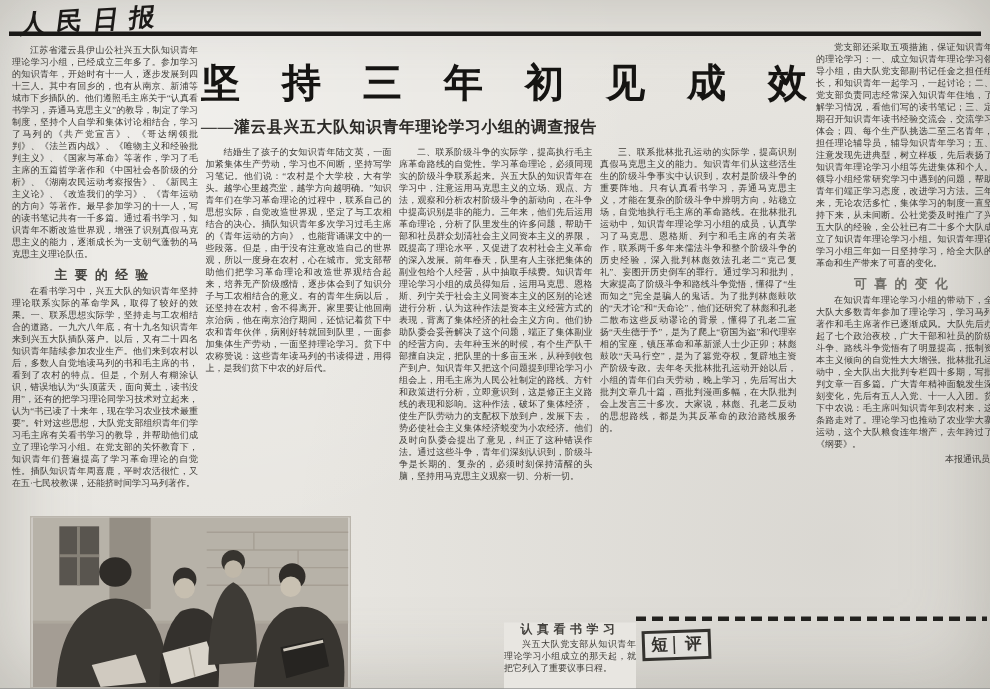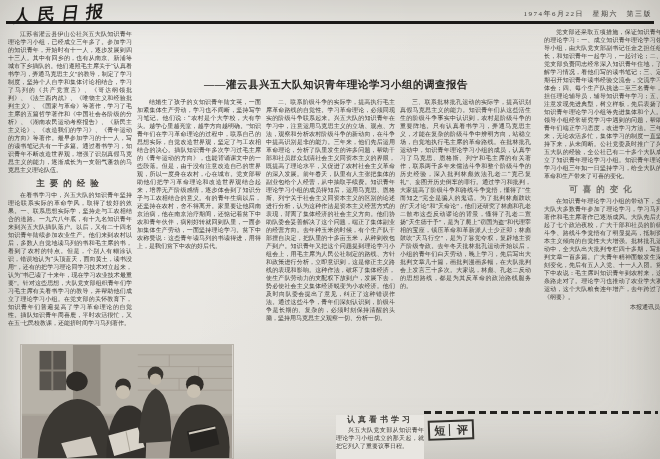--- a/index.html
+++ b/index.html
@@ -15,21 +15,21 @@
   }
   .abs { position:absolute; }
   
   .logo { left:14px; top:2px; font-size:17px; font-weight:bold; letter-spacing:7px;
           transform:skewX(-10deg) rotate(-3deg); color:#1c1a18; }
   .dateline { right:8px; top:9px; font-size:7px; letter-spacing:1.5px; color:#3c3a36; }
   .mainrule { left:6px; top:21px; width:648px; height:3px; background:#1a1917; }
   
   .headline { left:134px; top:41px; width:404px; font-size:26px; font-weight:bold;
               color:#151412; text-align:justify; text-align-last:justify; line-height:30px; }
-  .subtitle { left:134px; top:78px; width:404px; text-align:center; font-size:10.5px;
+  .subtitle { left:134px; top:78px; width:404px; font-size:10.5px;
               font-weight:bold; color:#2b2926; letter-spacing:.5px; }
   
   .bodytext { font-size:6px; line-height:8px; text-align:justify; word-break:break-all;
               color:#3b3935; overflow:hidden; }
   .bodytext p { text-indent:2em; }
   .colhead { font-size:8.5px; font-weight:bold; letter-spacing:5px; text-align:center;
              margin:5px 0 4px; color:#45433f; text-indent:0; }
   .colhead.faded { color:#716f6a; }
   .col-l { left:8px;   top:30px; width:124px; height:314px; }
   .col-a { left:137px; top:98px; width:124px; height:246px; }
@@ -54,23 +54,23 @@
   .ctitle { left:490px; top:425px; width:170px; font-size:12px; font-weight:bold;
             letter-spacing:1px; color:#4e4c47; white-space:nowrap;
             text-shadow:0 0 1px rgba(95,92,87,.9); }
 </style>
 </head>
 <body>
 
 <div class="page">
 
   <div class="abs logo">人民日报</div>
-  <div class="abs dateline">1974年6月22日　星期六　第三版</div>
   <div class="abs mainrule"></div>
 
+  <div class="abs headline">坚持三年初见成效</div>
   <div class="abs subtitle">——灌云县兴五大队知识青年理论学习小组的调查报告</div>
 
   <div class="abs bodytext col-l">
     <p>江苏省灌云县伊山公社兴五大队知识青年理论学习小组，已经成立三年多了。参加学习的知识青年，开始时有十一人，逐步发展到四十三人。其中有回乡的，也有从南京、新浦等城市下乡插队的。他们遵照毛主席关于“认真看书学习，弄通马克思主义”的教导，制定了学习制度，坚持个人自学和集体讨论相结合，学习了马列的《共产党宣言》、《哥达纲领批判》、《法兰西内战》、《唯物主义和经验批判主义》、《国家与革命》等著作，学习了毛主席的五篇哲学著作和《中国社会各阶级的分析》、《湖南农民运动考察报告》、《新民主主义论》、《改造我们的学习》、《青年运动的方向》等著作。最早参加学习的十一人，写的读书笔记共有一千多篇。通过看书学习，知识青年不断改造世界观，增强了识别真假马克思主义的能力，逐渐成长为一支朝气蓬勃的马克思主义理论队伍。</p>
     <div class="colhead">主要的经验</div>
     <p>在看书学习中，兴五大队的知识青年坚持理论联系实际的革命学风，取得了较好的效果。一、联系思想实际学，坚持走与工农相结合的道路。一九六八年底，有十九名知识青年来到兴五大队插队落户。以后，又有二十四名知识青年陆续参加农业生产。他们来到农村以后，多数人自觉地读马列的书和毛主席的书，看到了农村的特点。但是，个别人有糊涂认识，错误地认为“头顶蓝天，面向黄土，读书没用”，还有的把学习理论同学习技术对立起来，认为“书已读了十来年，现在学习农业技术最重要”。针对这些思想，大队党支部组织青年们学习毛主席有关看书学习的教导，并帮助他们成立了理论学习小组。在党支部的关怀教育下，知识青年们普遍提高了学习革命理论的自觉性。插队知识青年周喜鹿，平时农活很忙，又在五·七民校教课，还能挤时间学习马列著作。</p>
   </div>
 
   <div class="abs bodytext col-a">
     <p>结婚生了孩子的女知识青年陆文英，一面加紧集体生产劳动，学习也不间断，坚持写学习笔记。他们说：“农村是个大学校，大有学头。越学心里越亮堂，越学方向越明确。”知识青年们在学习革命理论的过程中，联系自己的思想实际，自觉改造世界观，坚定了与工农相结合的决心。插队知识青年多次学习过毛主席的《青年运动的方向》，也能背诵课文中的一些段落。但是，由于没有注意改造自己的世界观，所以一度身在农村，心在城市。党支部帮助他们把学习革命理论和改造世界观结合起来，培养无产阶级感情，逐步体会到了知识分子与工农相结合的意义。有的青年生病以后，还坚持在农村，舍不得离开。家里要让他回南京治病，他在南京治疗期间，还惦记着贫下中农和青年伙伴，病刚好转就回到队里，一面参加集体生产劳动，一面坚持理论学习。贫下中农称赞说：这些青年读马列的书读得进，用得上，是我们贫下中农的好后代。</p>

